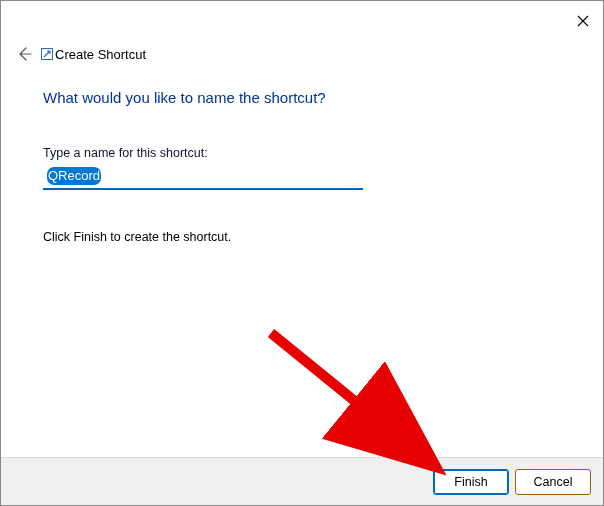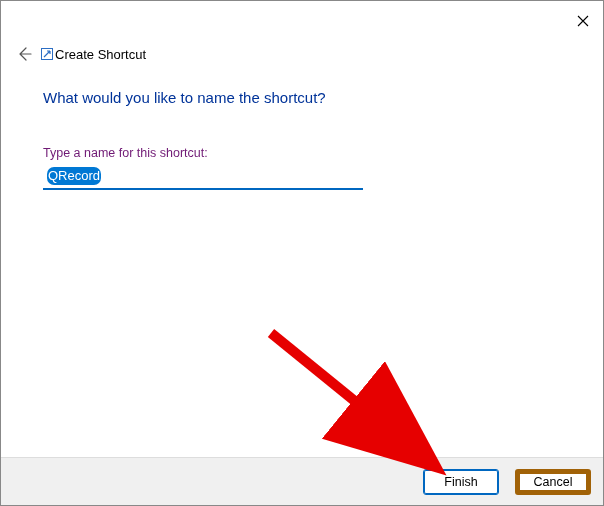--- a/index.html
+++ b/index.html
@@ -82,21 +82,21 @@
       flex: 1;
     }
     .heading {
       font-size: 15px;
       color: #003399;
       font-weight: 400;
       margin-bottom: 40px;
     }
     .field-label {
       font-size: 12.5px;
-      color: #701a75;
+      color: #0f172a;
       margin-bottom: 4px;
     }
     .input-wrap {
       width: 320px;
       border-bottom: 2px solid #0067c0;
       height: 26px;
       display: flex;
       align-items: center;
       padding: 2px 4px;
     }
@@ -114,29 +114,29 @@
       margin-top: 40px;
     }
     .footer {
       height: 48px;
       background: #f0f0f0;
       border-top: 1px solid #ddd;
       display: flex;
       align-items: center;
       justify-content: flex-end;
       padding-right: 12px;
-      gap: 16px;
+      gap: 6px;
     }
     .btn {
       min-width: 76px;
       height: 26px;
       font-size: 12.5px;
       font-family: inherit;
       background: #fff;
-      border: 5px solid #a16207;
+      border: 1px solid #a16207;
       border-radius: 3px;
       cursor: pointer;
       padding: 0 10px;
     }
     .btn.primary {
       border: 1px solid #0067c0;
       box-shadow: inset 0 0 0 1px #0067c0;
     }
     .arrow-overlay {
       position: absolute;
@@ -174,20 +174,21 @@
   </div>
 
   <div class="content">
     <div class="heading">What would you like to name the shortcut?</div>
 
     <div class="field-label">Type a name for this shortcut:</div>
     <div class="input-wrap">
       <span class="selected-text">QRecord</span>
     </div>
 
+    <div class="instruction">Click Finish to create the shortcut.</div>
   </div>
 
   <div class="footer">
     <button class="btn primary">Finish</button>
     <button class="btn">Cancel</button>
   </div>
 
   <svg class="arrow-overlay" width="200" height="170">
     <defs>
       <marker id="arrowhead" markerWidth="12" markerHeight="10" refX="10" refY="5" orient="auto">

